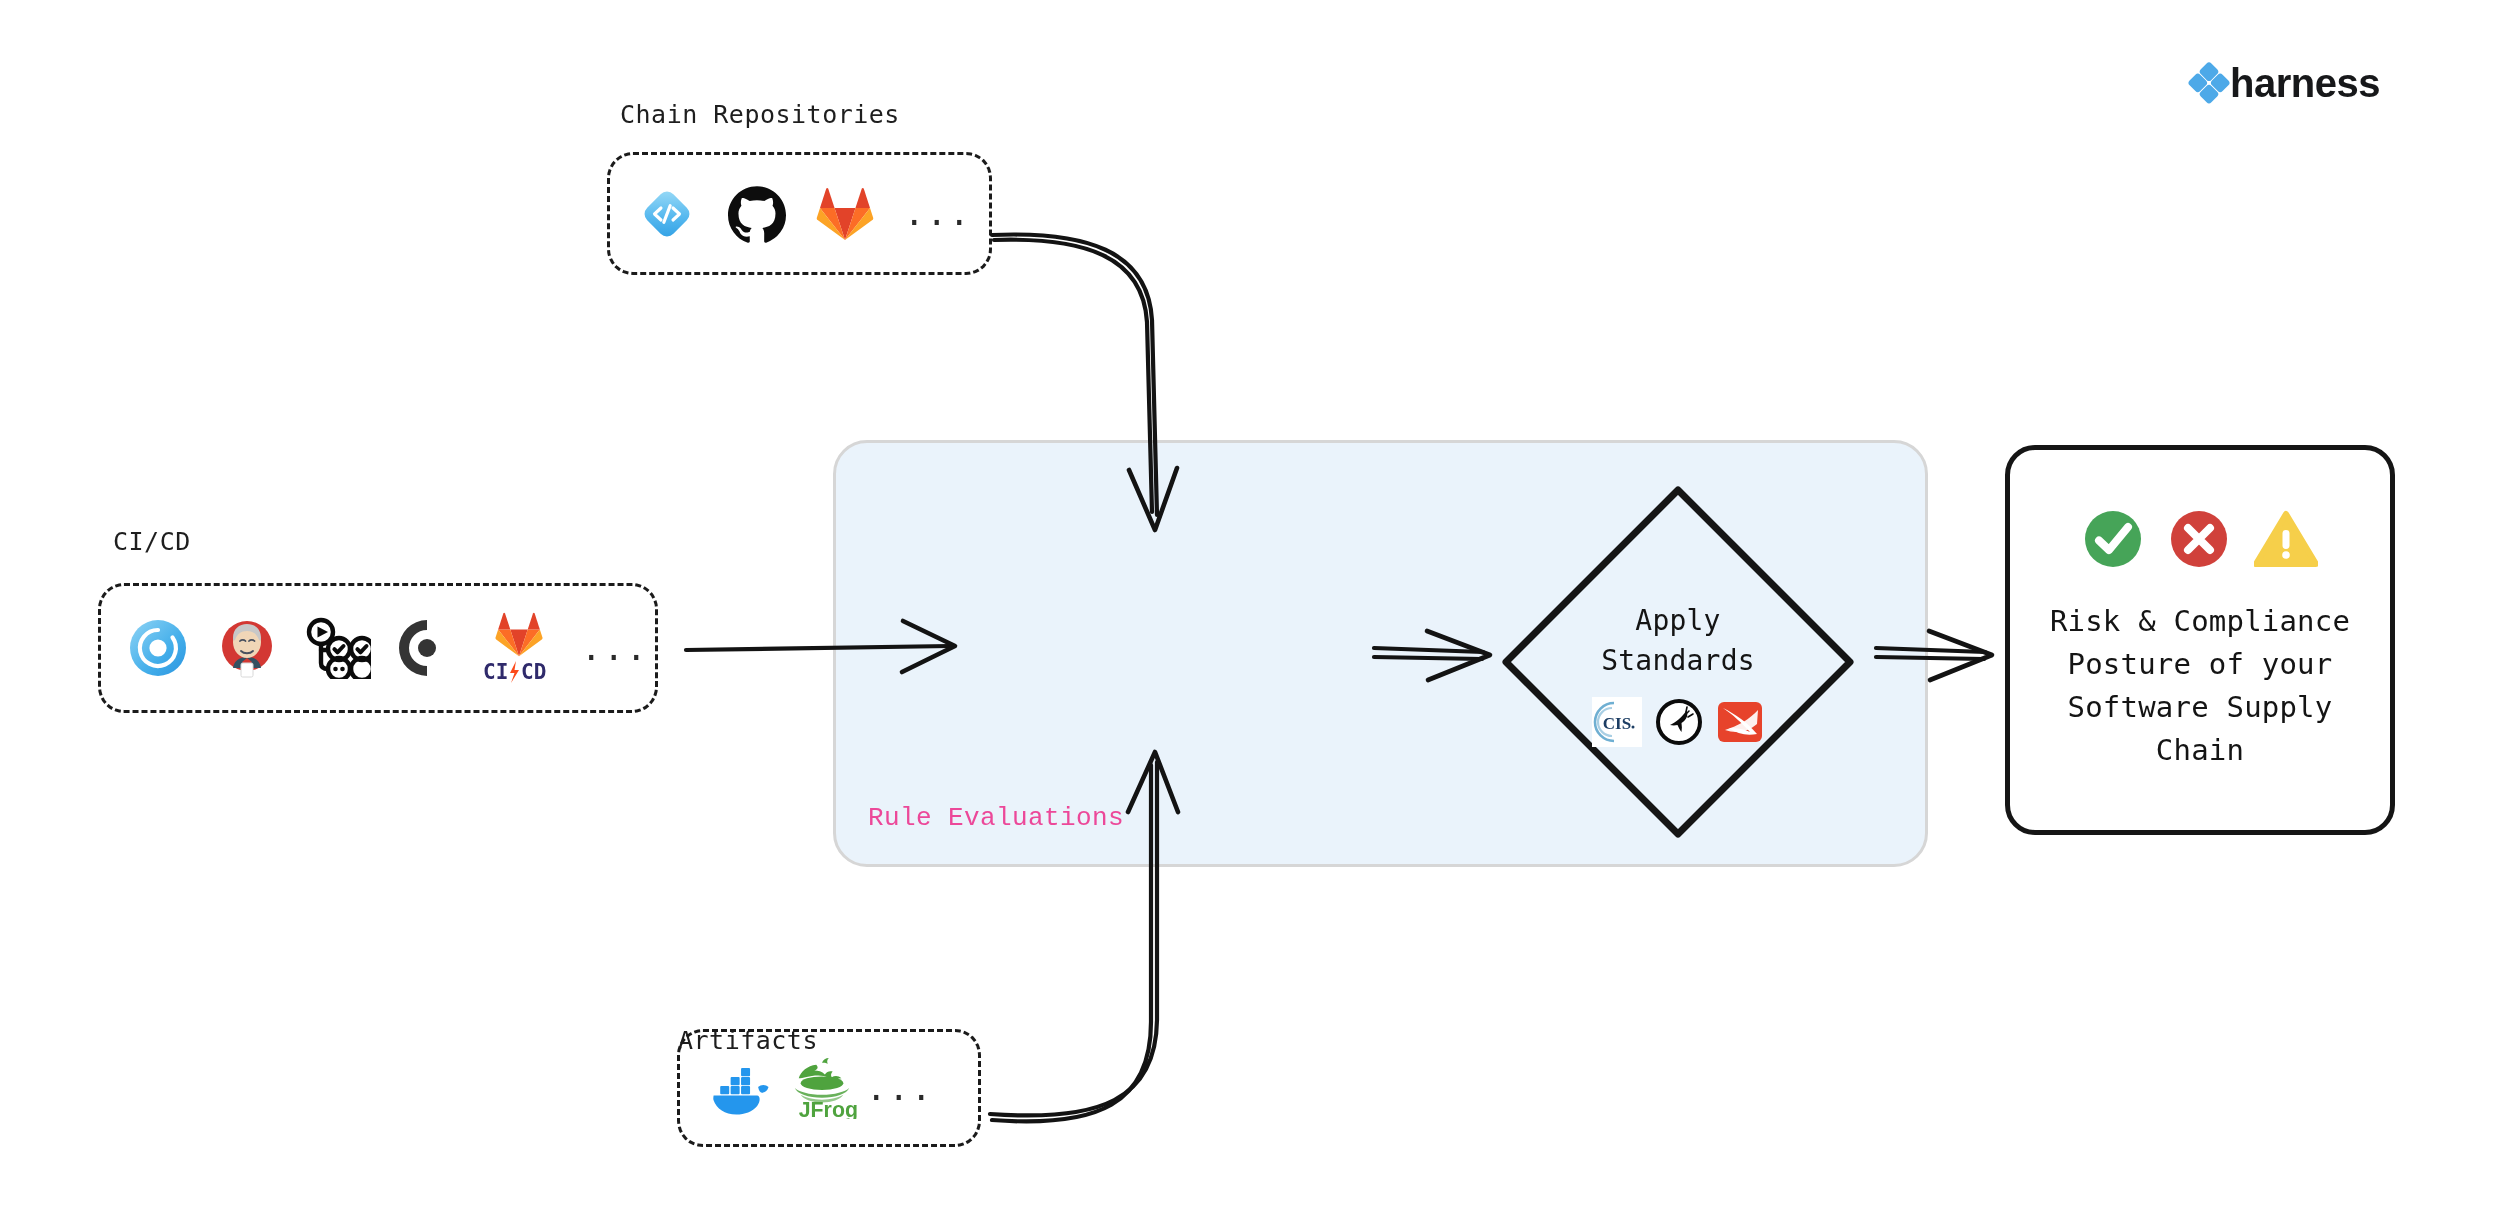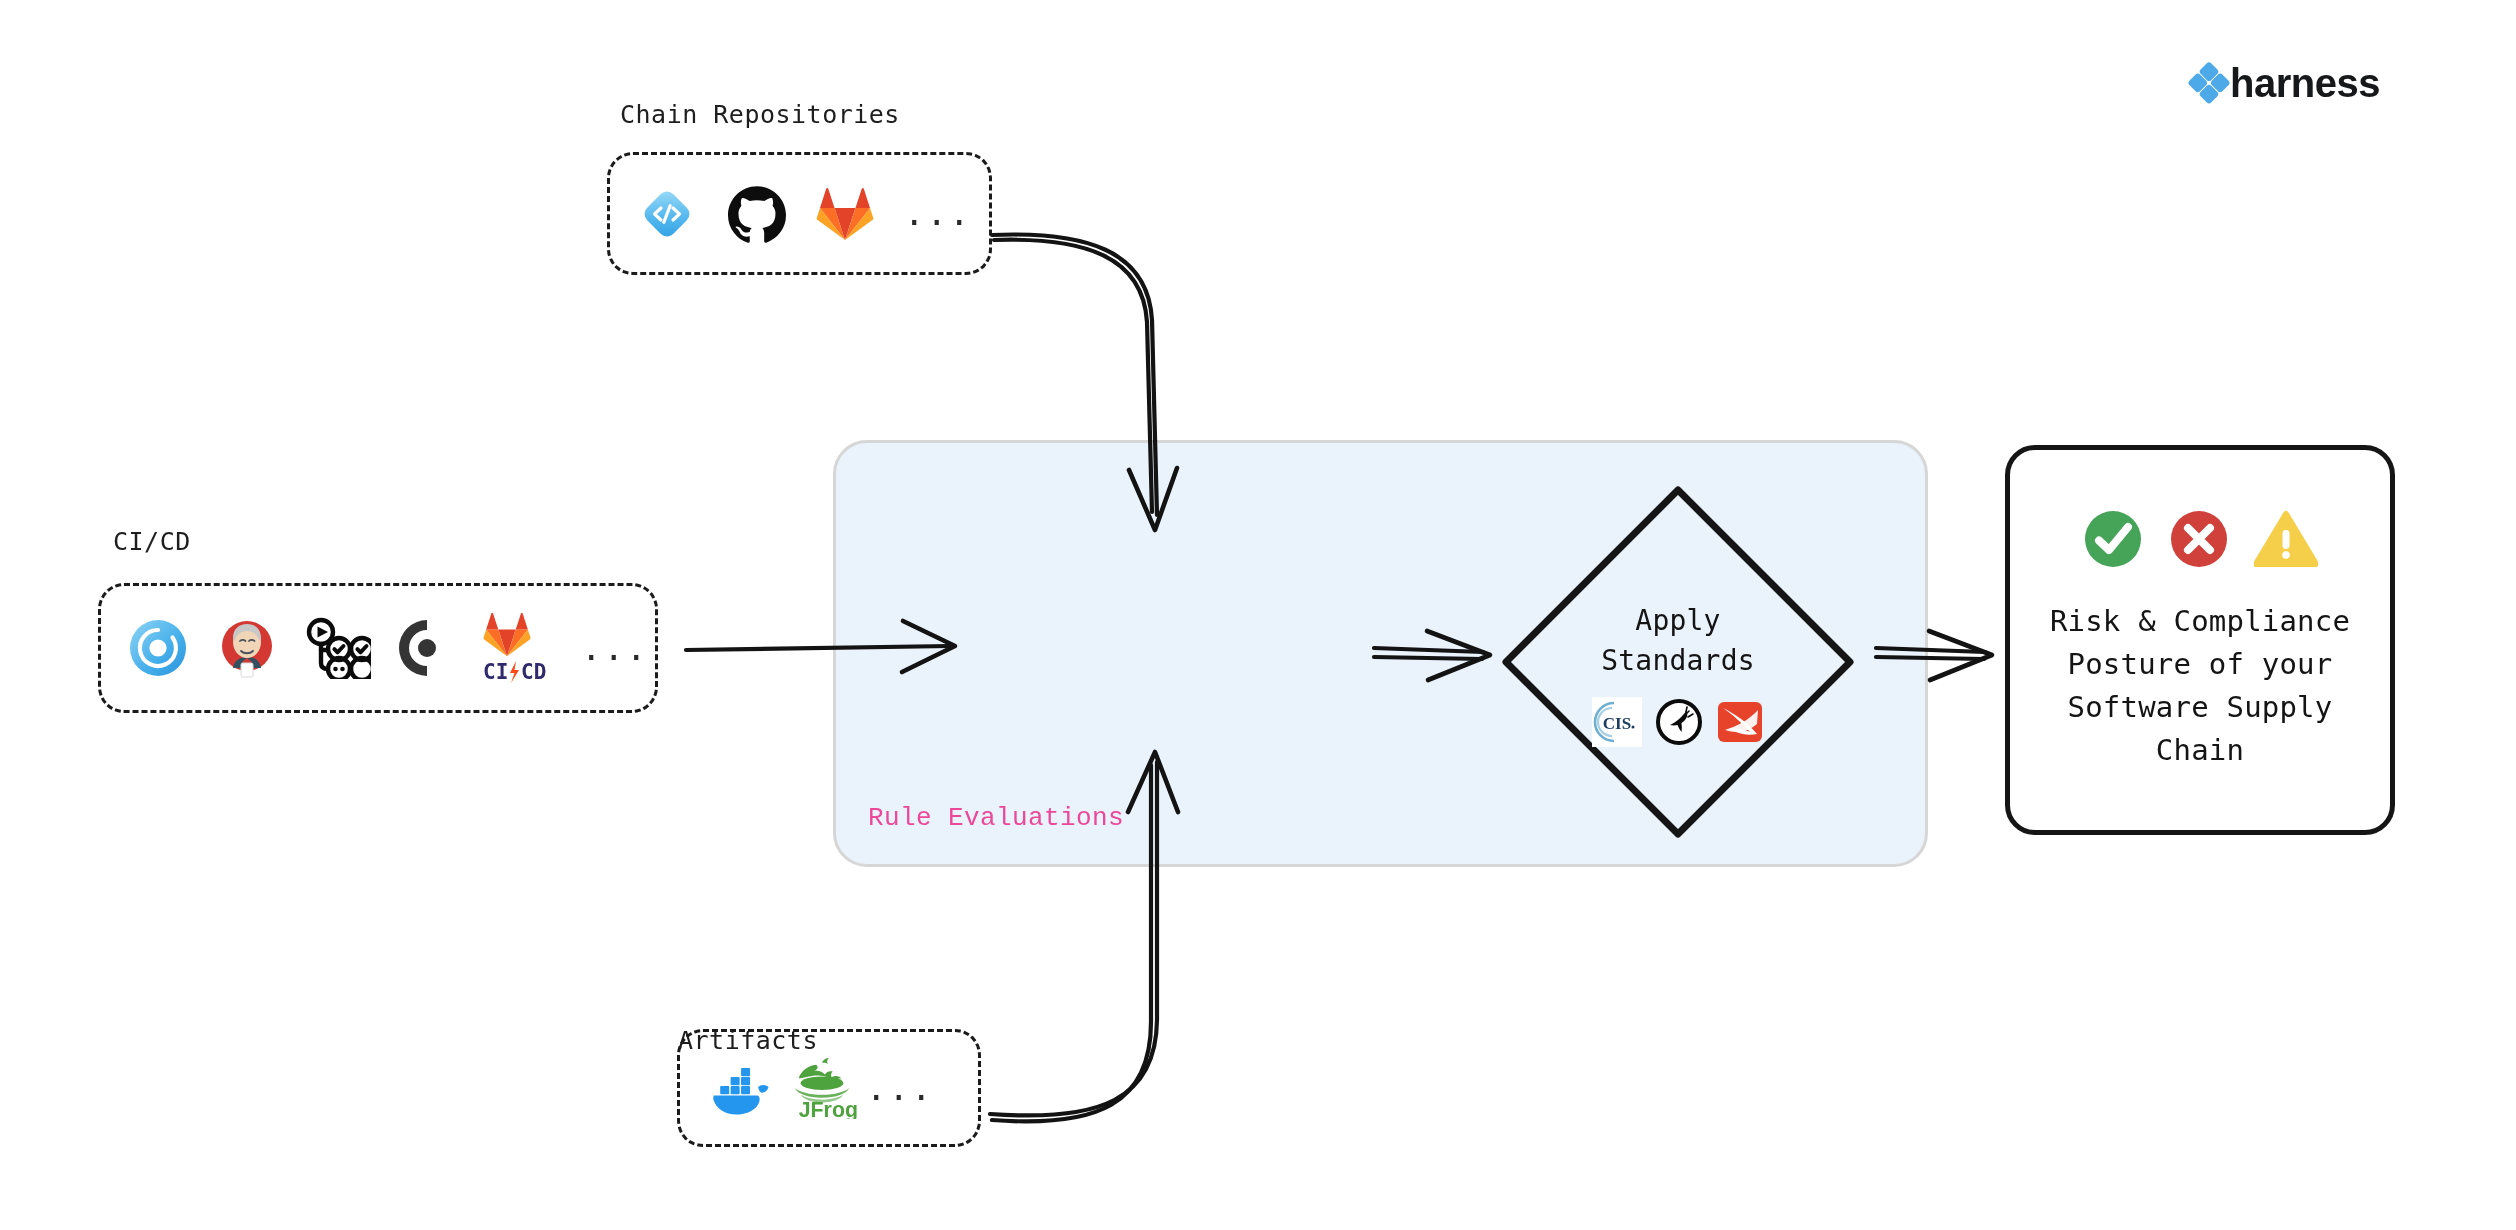--- a/index.html
+++ b/index.html
@@ -280,21 +280,21 @@
       </span>
 
       <span>
         <svg class="ic" width="60" height="60" viewBox="0 0 60 60">
           <path d="M30 2a28 28 0 1 0 0 56 28 28 0 0 0 0-56zm0 10a18 18 0 1 1 0 36 18 18 0 0 1 0-36z" fill="#343434"></path>
           <rect x="30" y="2" width="30" height="56" fill="#ffffff"></rect>
           <circle cx="30" cy="30" r="9" fill="#343434"></circle>
         </svg>
       </span>
 
-      <span style="display:flex;flex-direction:column;gap:2px;">
+      <span style="display:flex;flex-direction:column;align-items:center;gap:2px;">
         <svg class="ic" width="48" height="45" viewBox="0 0 64 60">
           <path fill="#E24329" d="M32 59 43.6 23.3H20.4z"></path>
           <path fill="#FC6D26" d="M32 59 20.4 23.3H4.2z"></path>
           <path fill="#FCA326" d="M4.2 23.3.7 34.1c-.3 1 .05 2.1.9 2.7L32 59z"></path>
           <path fill="#E24329" d="M4.2 23.3h16.2L13.4 1.9c-.37-1.1-1.93-1.1-2.3 0z"></path>
           <path fill="#FC6D26" d="M32 59 43.6 23.3h16.2z"></path>
           <path fill="#FCA326" d="M59.8 23.3l3.5 10.8c.3 1-.05 2.1-.9 2.7L32 59z"></path>
           <path fill="#E24329" d="M59.8 23.3H43.6L50.6 1.9c.37-1.1 1.93-1.1 2.3 0z"></path>
         </svg>
         <svg class="ic" width="72" height="26" viewBox="0 0 72 26">

